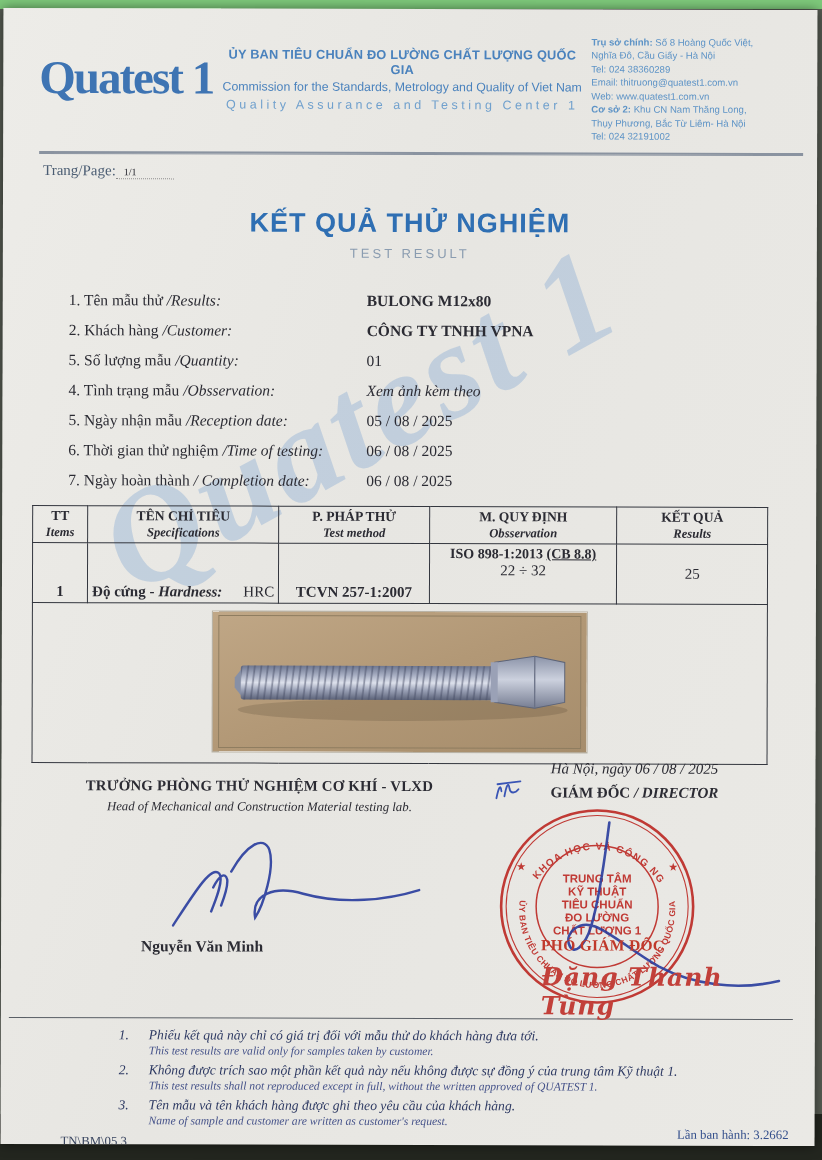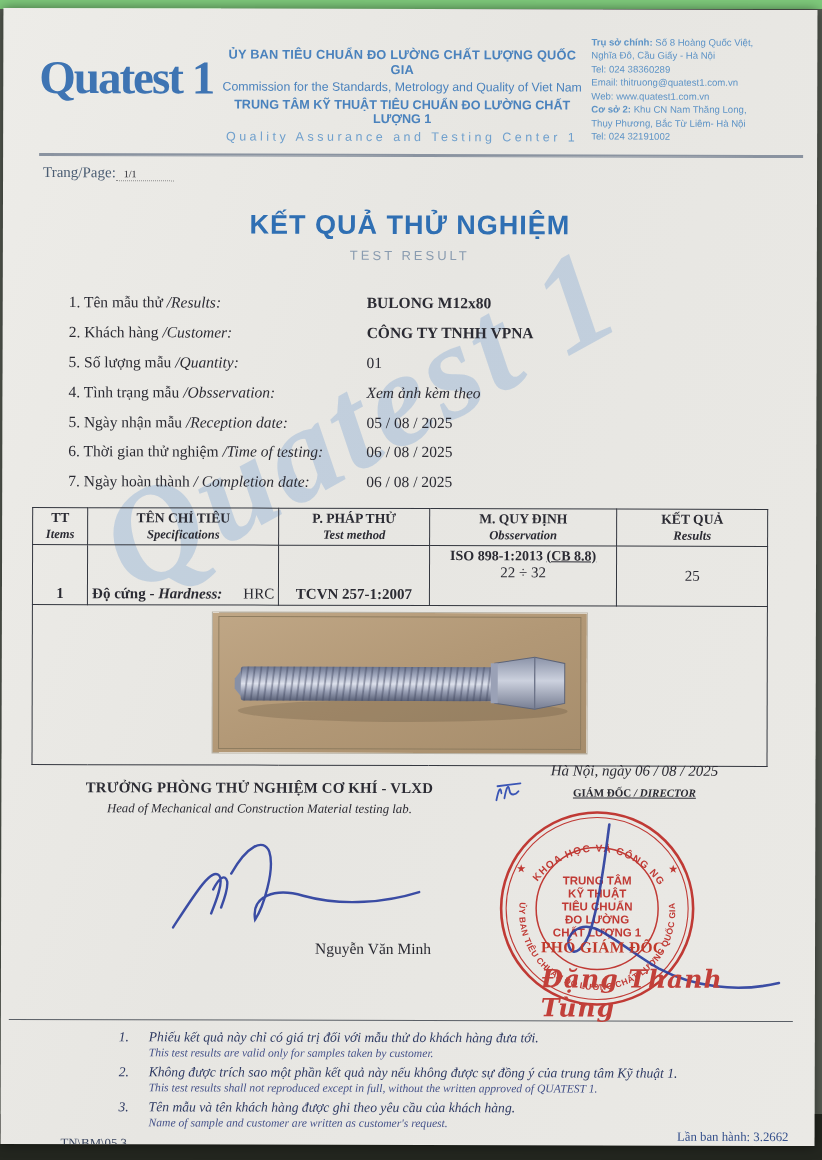--- a/index.html
+++ b/index.html
@@ -85,27 +85,27 @@
   td.res-cell { text-align:center; vertical-align:middle; font-size:15px; }
   td.photo-cell { height:160px; vertical-align:middle; text-align:center; padding:6px 0; }
   .photo-box { display:inline-block; width:374px; height:140px; box-shadow:0 0 0 1px #b9b3a6; }
 
   
   .sig-area { position:relative; height:254px; }
   .sig-left-title { position:absolute; left:58px; top:14px; width:400px; text-align:center; }
   .sig-left-title .vn { font-weight:bold; font-size:14.8px; letter-spacing:.2px; }
   .sig-left-title .en { font-style:italic; font-size:12.8px; margin-top:5px; }
   .place-date { position:absolute; left:478px; top:-4px; width:310px; text-align:center; font-style:italic; font-size:15px; }
-  .dir-line { position:absolute; left:478px; top:20px; width:310px; text-align:center; font-size:11px;text-decoration:underline; }
+  .dir-line { position:absolute; left:478px; top:20px; width:310px; text-align:center; font-size:15px; }
   .dir-line .vn { font-weight:bold; }
   .dir-line .en { font-weight:bold; font-style:italic; }
   .dir-initial { position:absolute; left:488px; top:12px; }
   .stamp-wrap { position:absolute; left:496px; top:40px; }
   .sig-blue { position:absolute; left:150px; top:66px; }
-  .sig-left-name { position:absolute; left:140px; top:174px; width:290px; text-align:right; font-weight:normal; font-size:15.5px; }
+  .sig-left-name { position:absolute; left:140px; top:174px; width:290px; text-align:left; font-weight:bold; font-size:15.5px; }
   .deputy { position:absolute; left:540px; top:172px; width:262px; text-align:left; }
   .deputy .t { color:#c0392b; font-weight:bold; font-size:15.5px; letter-spacing:.3px; }
   .deputy .n { color:#c2403a; font-family:"DejaVu Serif", serif; font-style:italic; font-weight:bold; font-size:25px; margin-top:8px; letter-spacing:1px; }
 
   
   .notes-rule { border-top:1.5px solid #5a5f66; margin:0 22px 0 8px; }
   .notes { margin:9px 40px 0 118px; color:#2e3a63; }
   .note { display:flex; margin-bottom:2px; }
   .note .num { flex:0 0 30px; font-style:italic; font-size:13.5px; }
   .note .body { flex:1; }
@@ -122,21 +122,20 @@
 <div class="paper">
   <div class="wm">Quatest 1</div>
 
   <div class="layer">
 
     <div class="hdr">
       <div class="logo">Quatest 1</div>
       <div class="org">
         <div class="l1">ỦY BAN TIÊU CHUẨN ĐO LƯỜNG CHẤT LƯỢNG QUỐC GIA</div>
         <div class="l2">Commission for the Standards, Metrology and Quality of Viet Nam</div>
-        <div class="l3">TRUNG TÂM KỸ THUẬT TIÊU CHUẨN ĐO LƯỜNG CHẤT LƯỢNG 1</div>
         <div class="l4">Quality Assurance and Testing Center 1</div>
       </div>
       <div class="contact">
         <div><b>Trụ sở chính:</b><span> Số 8 Hoàng Quốc Việt,</span></div>
         <div>Nghĩa Đô, Cầu Giấy - Hà Nội</div>
         <div>Tel: 024 38360289</div>
         <div>Email: thitruong@quatest1.com.vn</div>
         <div>Web: www.quatest1.com.vn</div>
         <div><b>Cơ sở 2:</b><span> Khu CN Nam Thăng Long,</span></div>
         <div>Thụy Phương, Bắc Từ Liêm- Hà Nội</div>

